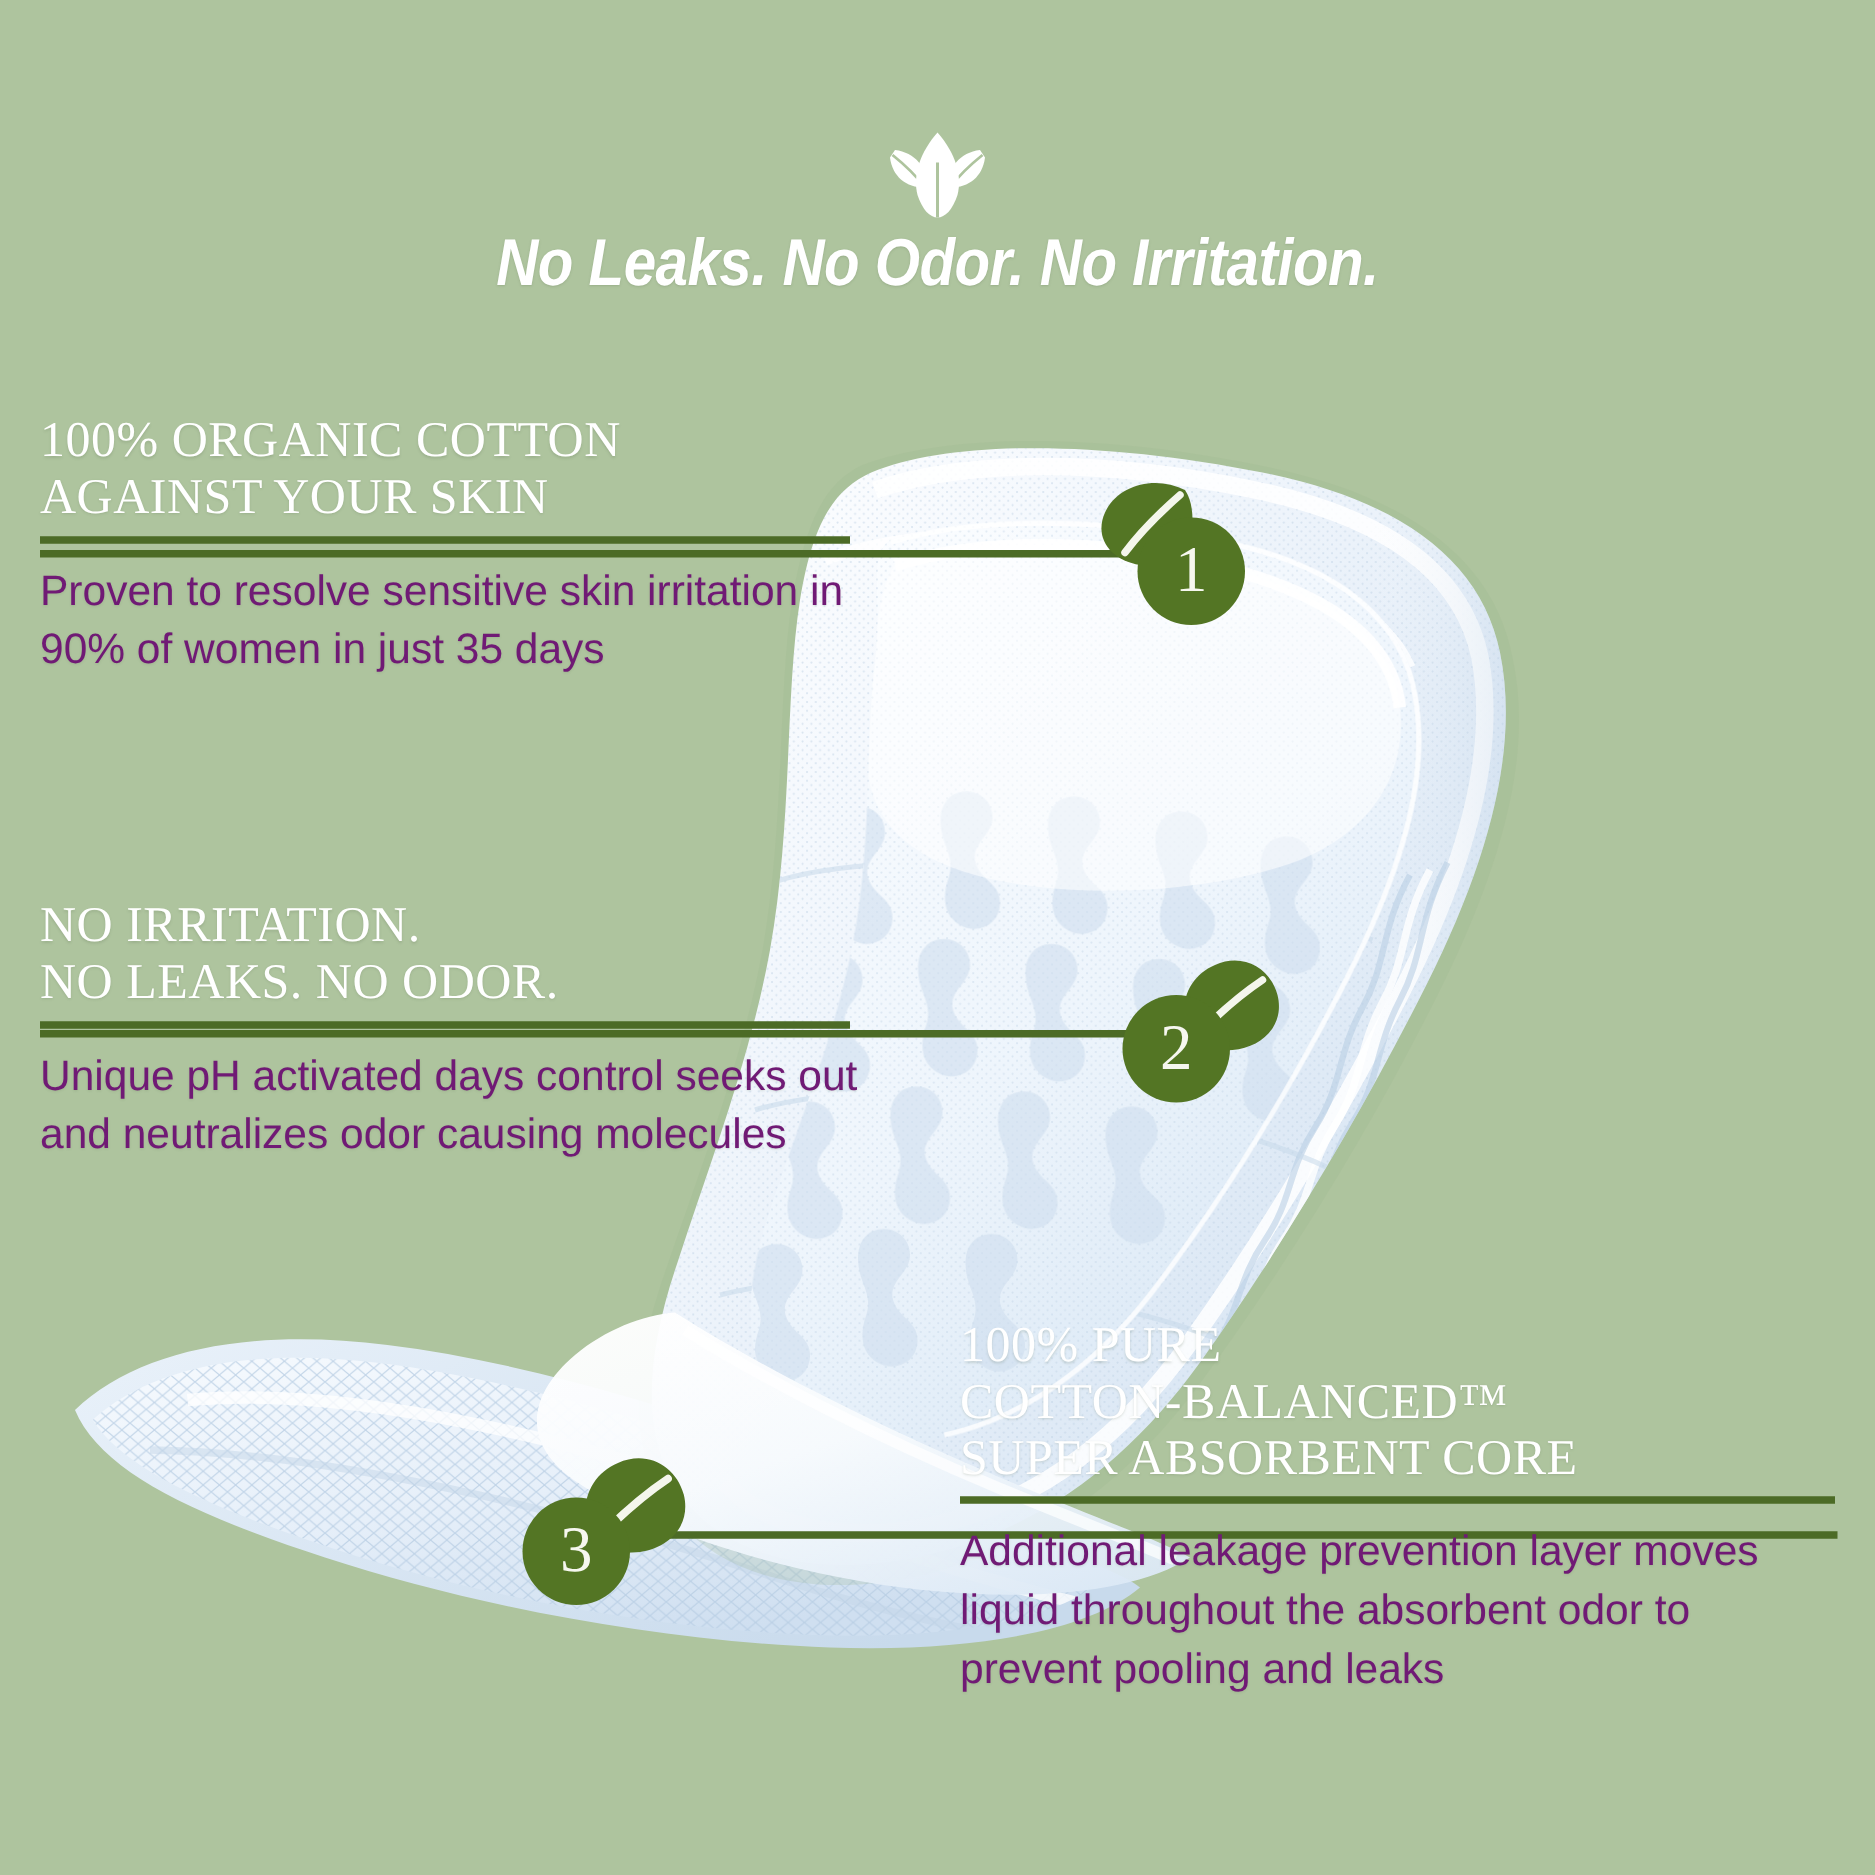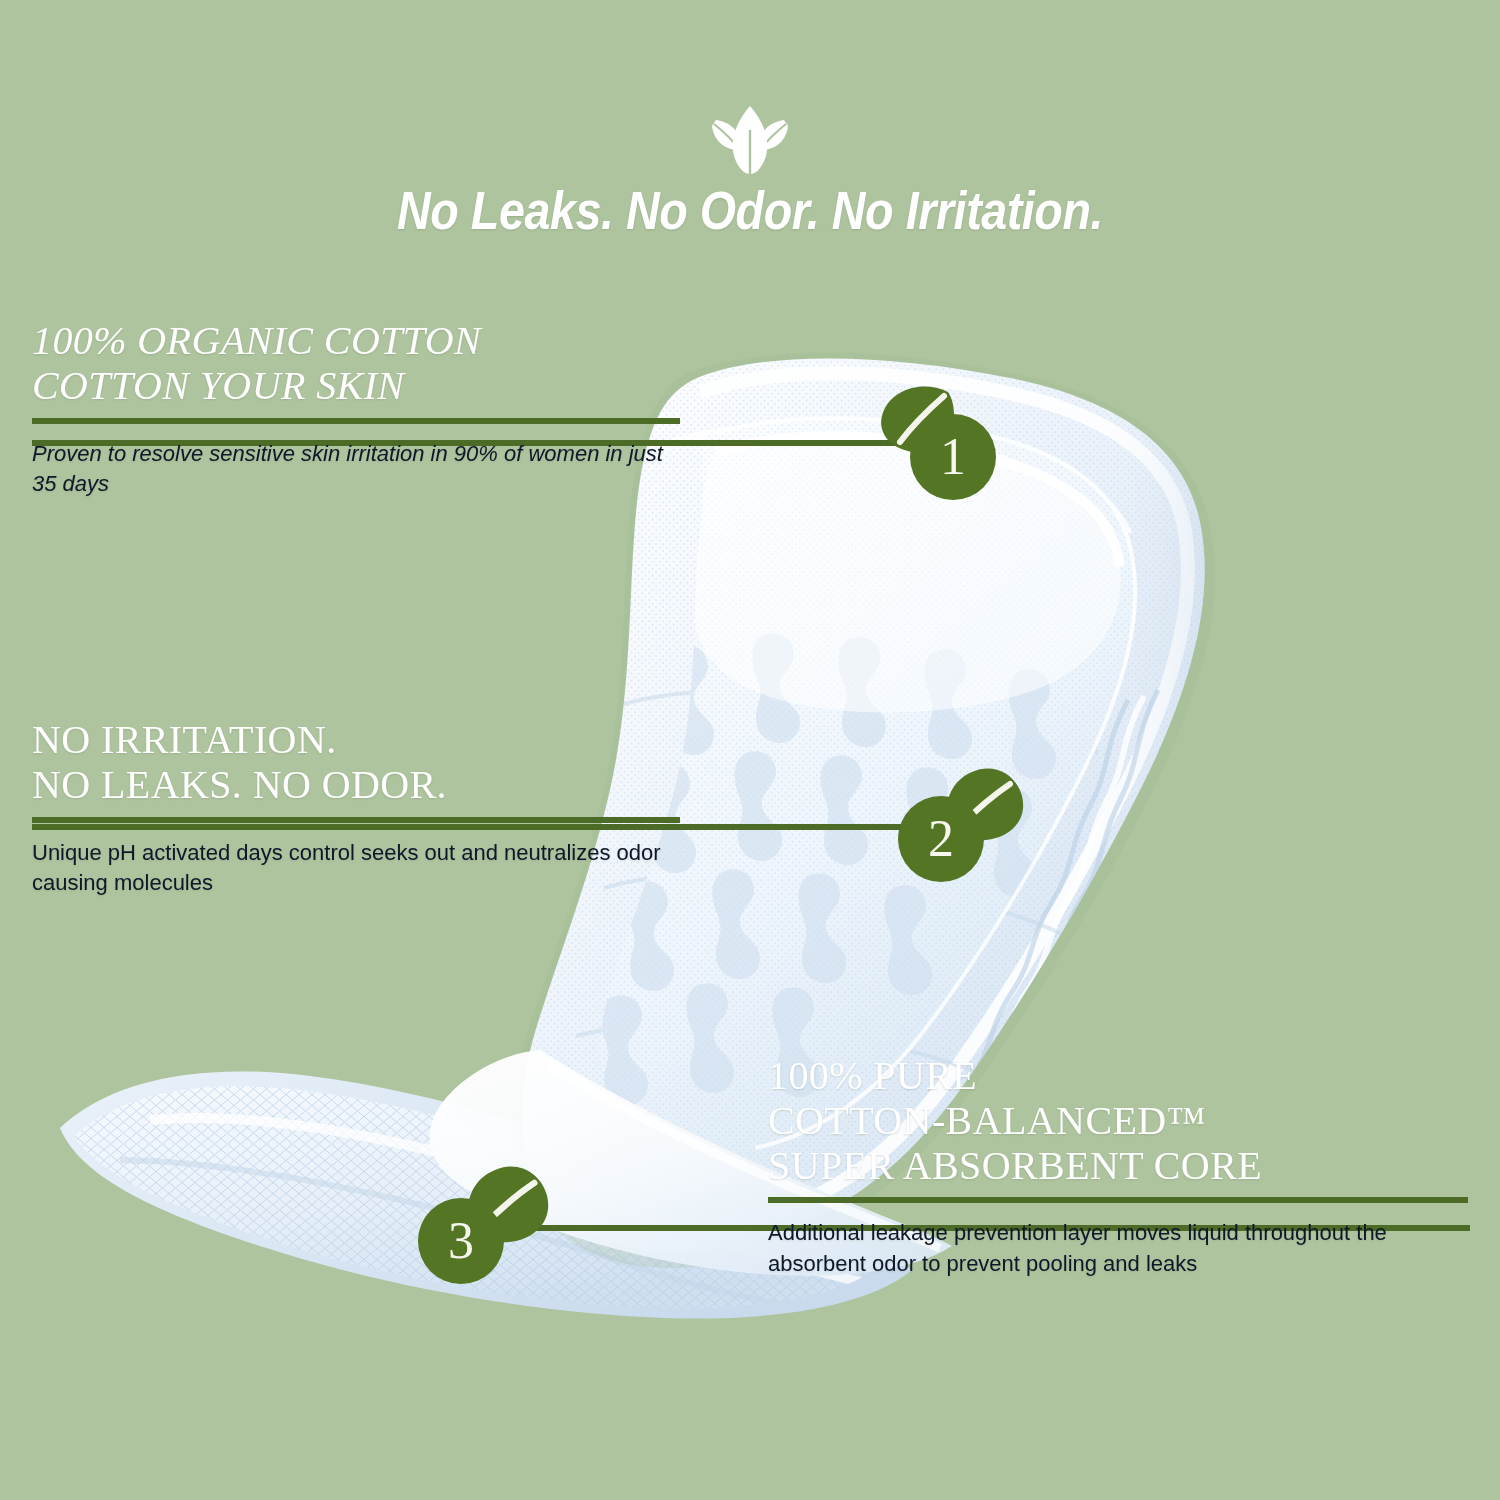--- a/index.html
+++ b/index.html
@@ -40,29 +40,29 @@
   .feat-title {
     color:#ffffff;
     font-family:"Liberation Serif", serif;
     font-size:40px;
     line-height:1.12;
     letter-spacing:0.4px;
     text-shadow:0 1px 2px rgba(90,110,80,.22);
   }
   .feat-rule { height:6px; background:#4c6b26; margin-top:9px; }
   .feat-body {
-    color:#0f172a;
+    color:#701a75;
     font-family:"Liberation Sans", sans-serif;
-    font-size:22px;
+    font-size:34px;
     line-height:1.37;
     margin-top:15px;
     text-shadow:0 1px 2px rgba(90,110,80,.18);
   }
 
-  #feature-1 { left:32px; top:319px; width:660px;font-style:italic; }
+  #feature-1 { left:32px; top:330px; width:660px; }
   #feature-1 .feat-rule { width:648px; }
   #feature-2 { left:32px; top:718px; width:660px; }
   #feature-2 .feat-rule { width:648px; }
   #feature-3 { right:32px; top:1054px; width:700px; }
   #feature-3 .feat-rule { width:700px; margin-left:auto; }
 
   
   .connector { position:absolute; background:#4c6b26; height:6px; }
   #connector-1 { left:32px; top:440px; width:905px; }
   #connector-2 { left:32px; top:824px; width:920px; }
@@ -247,21 +247,21 @@
 
     <div class="headline">No Leaks. No Odor. No Irritation.</div>
 
     <div class="connector" id="connector-1"></div>
     <div class="connector" id="connector-2"></div>
     <div class="connector" id="connector-3"></div>
 
     <div class="feature" id="feature-1">
       <div class="feat-title">
         <div>100% ORGANIC COTTON</div>
-        <div>COTTON YOUR SKIN</div>
+        <div>AGAINST YOUR SKIN</div>
       </div>
       <div class="feat-rule"></div>
       <div class="feat-body">Proven to resolve sensitive skin irritation in 90% of women in just 35 days</div>
     </div>
 
     <div class="feature" id="feature-2">
       <div class="feat-title">
         <div>NO IRRITATION.</div>
         <div>NO LEAKS. NO ODOR.</div>
       </div>

